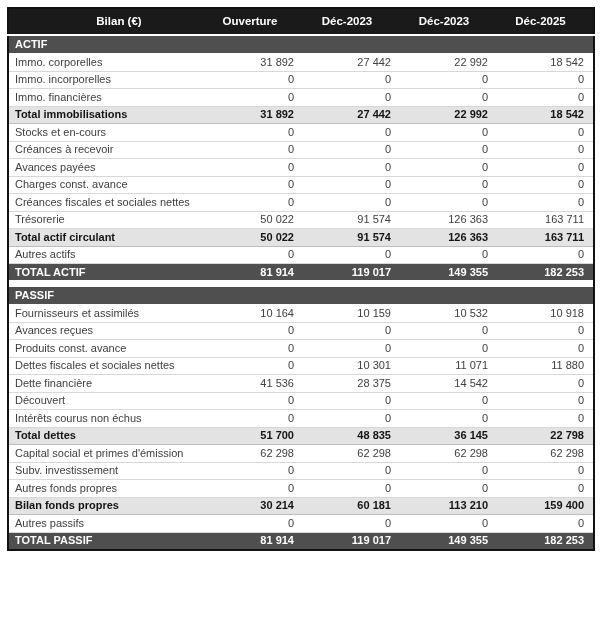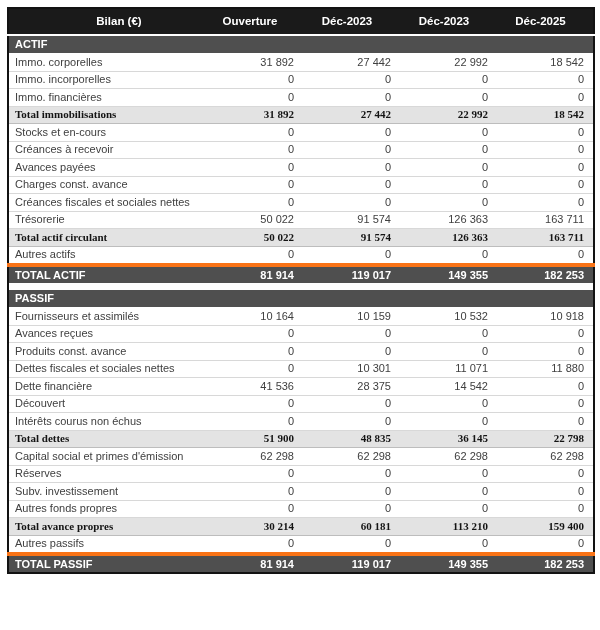--- a/index.html
+++ b/index.html
@@ -66,30 +66,29 @@
   }
 
   
   tr.row-subtotal td {
     background: #e3e3e3;
     color: #141414;
     font-weight: bold;
     height: 16.5px;
     border-top: 1px solid #2a2a2a;
     border-bottom: 1px solid #bdbdbd;
-    font-family: Liberation Serif, serif;
   }
 
   
   tr.row-grand td {
     background: #4f4f4f;
     color: #ffffff;
     font-weight: bold;
     height: 16px;
-    border-top: 4px solid #f97316;
+    border-top: 1px solid #f97316;
   }
 
   td.cell-label { text-align: left; padding-left: 6px; margin-left: 28px; }
   td.cell-num { text-align: right; padding-right: 9px; }
 
   tr.spacer-row td {
     background: #ffffff;
     height: 7px;
     border: none;
   }
@@ -260,55 +259,48 @@
         </tr>
         <tr class="row-normal">
           <td class="cell-label">Intérêts courus non échus</td>
           <td class="cell-num">0</td>
           <td class="cell-num">0</td>
           <td class="cell-num">0</td>
           <td class="cell-num">0</td>
         </tr>
         <tr class="row-subtotal">
           <td class="cell-label">Total dettes</td>
-          <td class="cell-num">51 900</td>
+          <td class="cell-num">51 700</td>
           <td class="cell-num">48 835</td>
           <td class="cell-num">36 145</td>
           <td class="cell-num">22 798</td>
         </tr>
         <tr class="row-normal">
           <td class="cell-label">Capital social et primes d'émission</td>
           <td class="cell-num">62 298</td>
           <td class="cell-num">62 298</td>
           <td class="cell-num">62 298</td>
           <td class="cell-num">62 298</td>
         </tr>
         <tr class="row-normal">
-          <td class="cell-label">Réserves</td>
-          <td class="cell-num">0</td>
-          <td class="cell-num">0</td>
-          <td class="cell-num">0</td>
-          <td class="cell-num">0</td>
-        </tr>
-        <tr class="row-normal">
           <td class="cell-label">Subv. investissement</td>
           <td class="cell-num">0</td>
           <td class="cell-num">0</td>
           <td class="cell-num">0</td>
           <td class="cell-num">0</td>
         </tr>
         <tr class="row-normal">
           <td class="cell-label">Autres fonds propres</td>
           <td class="cell-num">0</td>
           <td class="cell-num">0</td>
           <td class="cell-num">0</td>
           <td class="cell-num">0</td>
         </tr>
         <tr class="row-subtotal">
-          <td class="cell-label">Total avance propres</td>
+          <td class="cell-label">Bilan fonds propres</td>
           <td class="cell-num">30 214</td>
           <td class="cell-num">60 181</td>
           <td class="cell-num">113 210</td>
           <td class="cell-num">159 400</td>
         </tr>
         <tr class="row-normal">
           <td class="cell-label">Autres passifs</td>
           <td class="cell-num">0</td>
           <td class="cell-num">0</td>
           <td class="cell-num">0</td>

